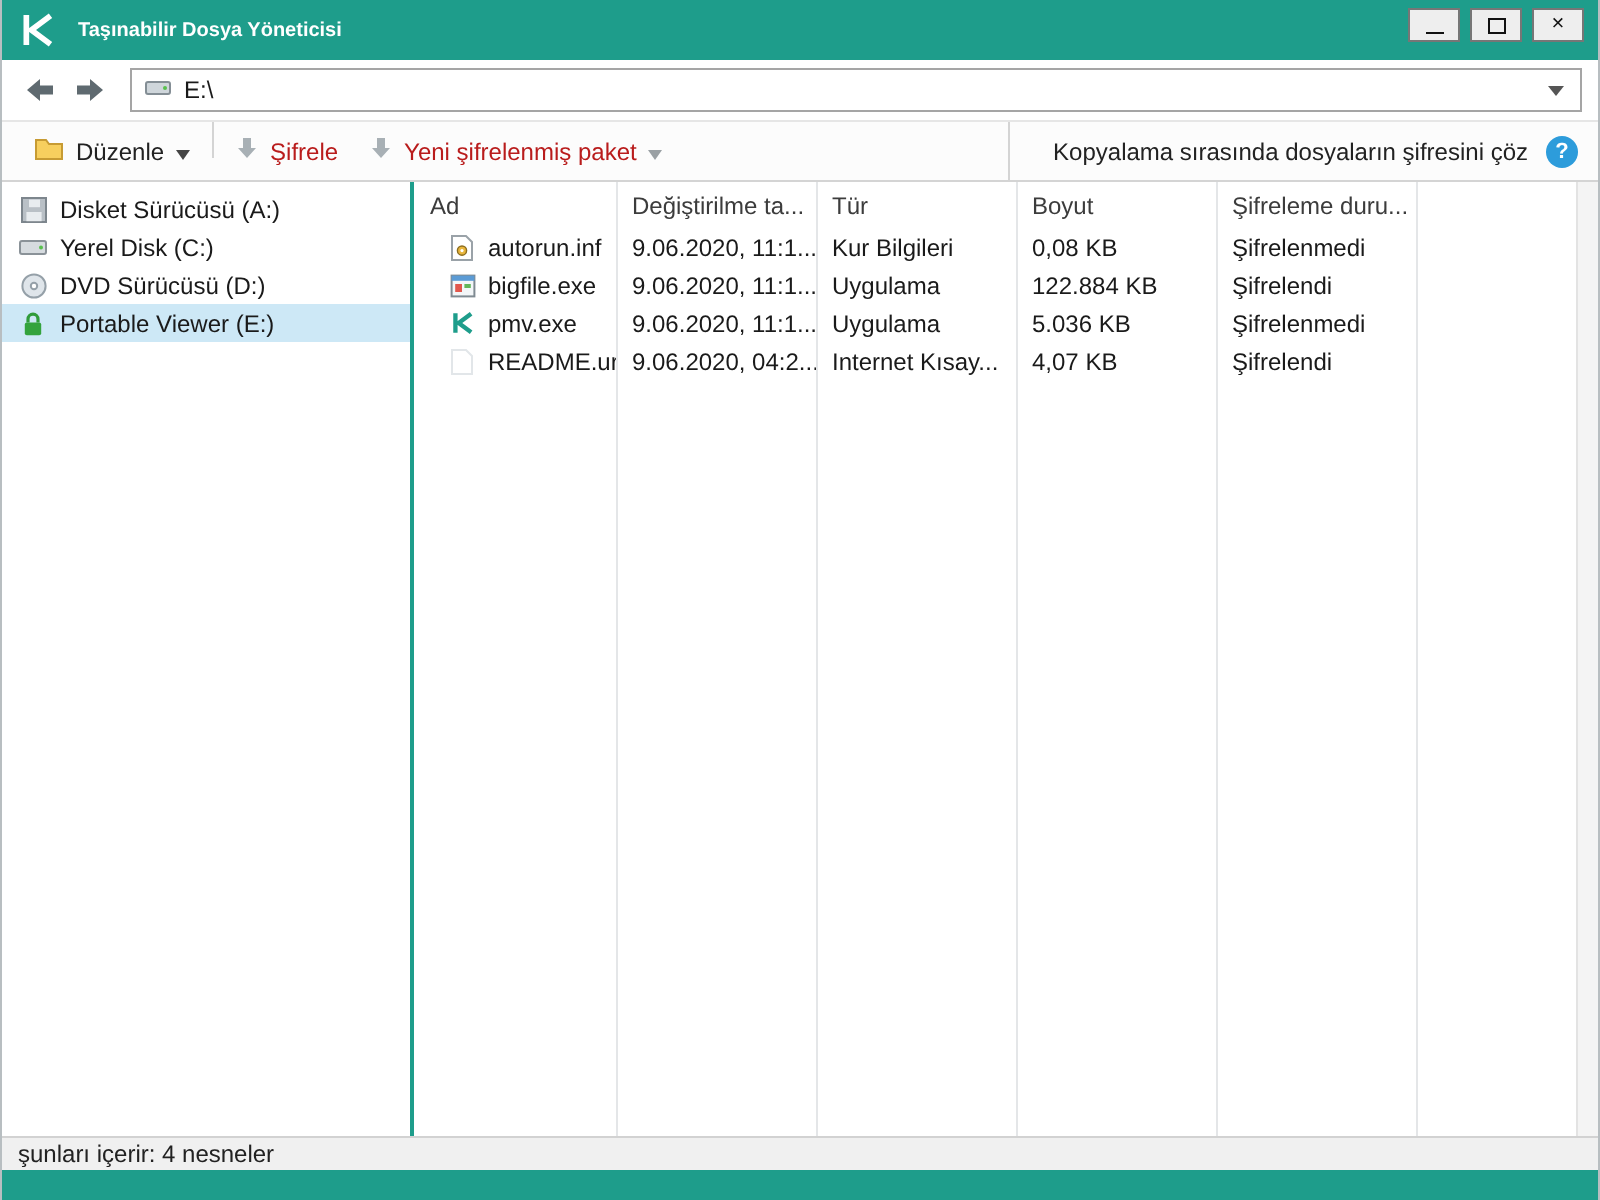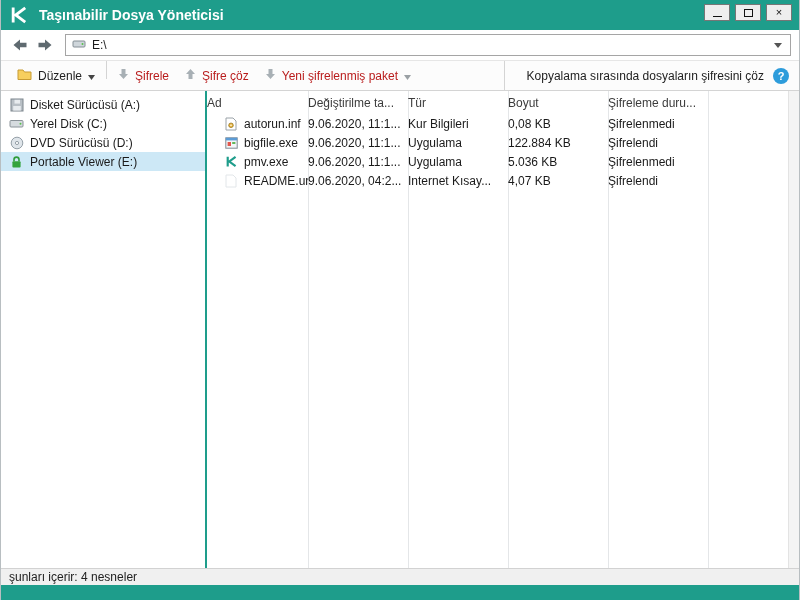--- a/index.html
+++ b/index.html
@@ -5,21 +5,21 @@
   * { box-sizing: border-box; margin: 0; padding: 0; }
   html, body { width: 800px; height: 600px; overflow: hidden; }
   body { font-family: "Liberation Sans", "DejaVu Sans", sans-serif; font-size: 12px; color: #1a1a1a; cursor: default; }
 
   .window { width: 800px; height: 600px; display: flex; flex-direction: column; background: #fff;
             border-left: 1px solid #b8bec1; border-right: 1px solid #b8bec1; }
 
   
   .titlebar { height: 30px; background: #1e9d8b; display: flex; align-items: center; padding: 0 7px; flex-shrink: 0; }
   .logo { width: 22px; height: 22px; margin-right: 9px; display: flex; align-items: center; justify-content: center; }
-  .title { color: #fff; font-weight: bold; font-size: 14px; flex: 1; white-space: nowrap; }
+  .title { color: #fff; font-weight: bold; font-size: 10px; flex: 1; white-space: nowrap; }
   .win-btns { display: flex; gap: 5px; align-self: flex-start; margin-top: 4px; }
   .win-btn { width: 26px; height: 17px; background: #eeeeee; border: 1px solid #767676; display: flex; align-items: center; justify-content: center; font-size: 11px; line-height: 1; color: #111; }
   .glyph-min { width: 9px; height: 1px; background: #111; margin-top: 7px; }
   .glyph-max { width: 9px; height: 8px; border: 1px solid #111; }
 
   
   .navrow { height: 30px; display: flex; align-items: center; padding: 0 8px; background: #fff; gap: 3px; flex-shrink: 0; }
   .nav-btn { width: 22px; height: 22px; display: flex; align-items: center; justify-content: center; }
   .addressbar { flex: 1; height: 22px; margin-left: 6px; border: 1px solid #a5a5a5; background: #fff; display: flex; align-items: center; padding: 0 6px; gap: 6px; }
   .addr-text { flex: 1; white-space: nowrap; }
@@ -40,21 +40,21 @@
   .side-item.selected { background: #cde8f6; }
   .sicon { width: 15px; display: flex; justify-content: center; flex-shrink: 0; }
   .vsep { width: 2px; background: #1e9d8b; flex-shrink: 0; }
 
   .filearea { flex: 1; display: flex; min-width: 0; }
   .list-content { flex: 1; position: relative; overflow: hidden; }
   .colline { position: absolute; top: 0; bottom: 0; width: 1px; background: #e4e6e8; }
   .hdr, .row { display: grid; grid-template-columns: 101px 100px 100px 100px 100px; position: relative; }
   .hdr { height: 23px; align-items: center; color: #3c3c3c; }
   .row { height: 19px; align-items: center; }
-  .cell, .hcell { white-space: nowrap; overflow: hidden; }
+  .cell, .hcell { padding-left: 8px; white-space: nowrap; overflow: hidden; }
   .name-cell { display: flex; align-items: center; gap: 6px; padding-left: 17px; white-space: nowrap; overflow: hidden; }
   .ficon { width: 14px; display: flex; justify-content: center; flex-shrink: 0; }
   .scrollbar { width: 11px; background: #f4f4f4; border-left: 1px solid #e3e3e3; flex-shrink: 0; }
 
   
   .statusbar { height: 17px; background: #f0f0f0; border-top: 1px solid #d2d2d2; display: flex; align-items: center; padding: 0 8px; flex-shrink: 0; color: #222; }
   .bottomstrip { height: 15px; background: #1e9d8b; flex-shrink: 0; }
 </style>
 </head>
 <body>
@@ -123,28 +123,20 @@
       <span>
         <svg width="11" height="12" viewBox="0 0 11 12">
             <path d="M3.5 1 h4 v5 h2.5 L5.5 11 L1 6 h2.5 z" fill="#a8b0b5"></path>
           </svg>
       </span>
       <span>Şifrele</span>
     </div>
     <div class="tb-btn disabled">
       <span>
         <svg width="11" height="12" viewBox="0 0 11 12">
-            <path d="M3.5 11 h4 V6 h2.5 L5.5 1 L1 6 h2.5 z" fill="#a8b0b5"></path>
-          </svg>
-      </span>
-      <span>Şifre çöz</span>
-    </div>
-    <div class="tb-btn disabled">
-      <span>
-        <svg width="11" height="12" viewBox="0 0 11 12">
             <path d="M3.5 1 h4 v5 h2.5 L5.5 11 L1 6 h2.5 z" fill="#a8b0b5"></path>
           </svg>
       </span>
       <span>Yeni şifrelenmiş paket</span>
       <span><svg width="7" height="5" viewBox="0 0 7 5">
             <path d="M0 0 H7 L3.5 5 z" fill="#9aa0a4"></path>
           </svg></span>
     </div>
     <div class="tb-right">
       <span>Kopyalama sırasında dosyaların şifresini çöz</span>

